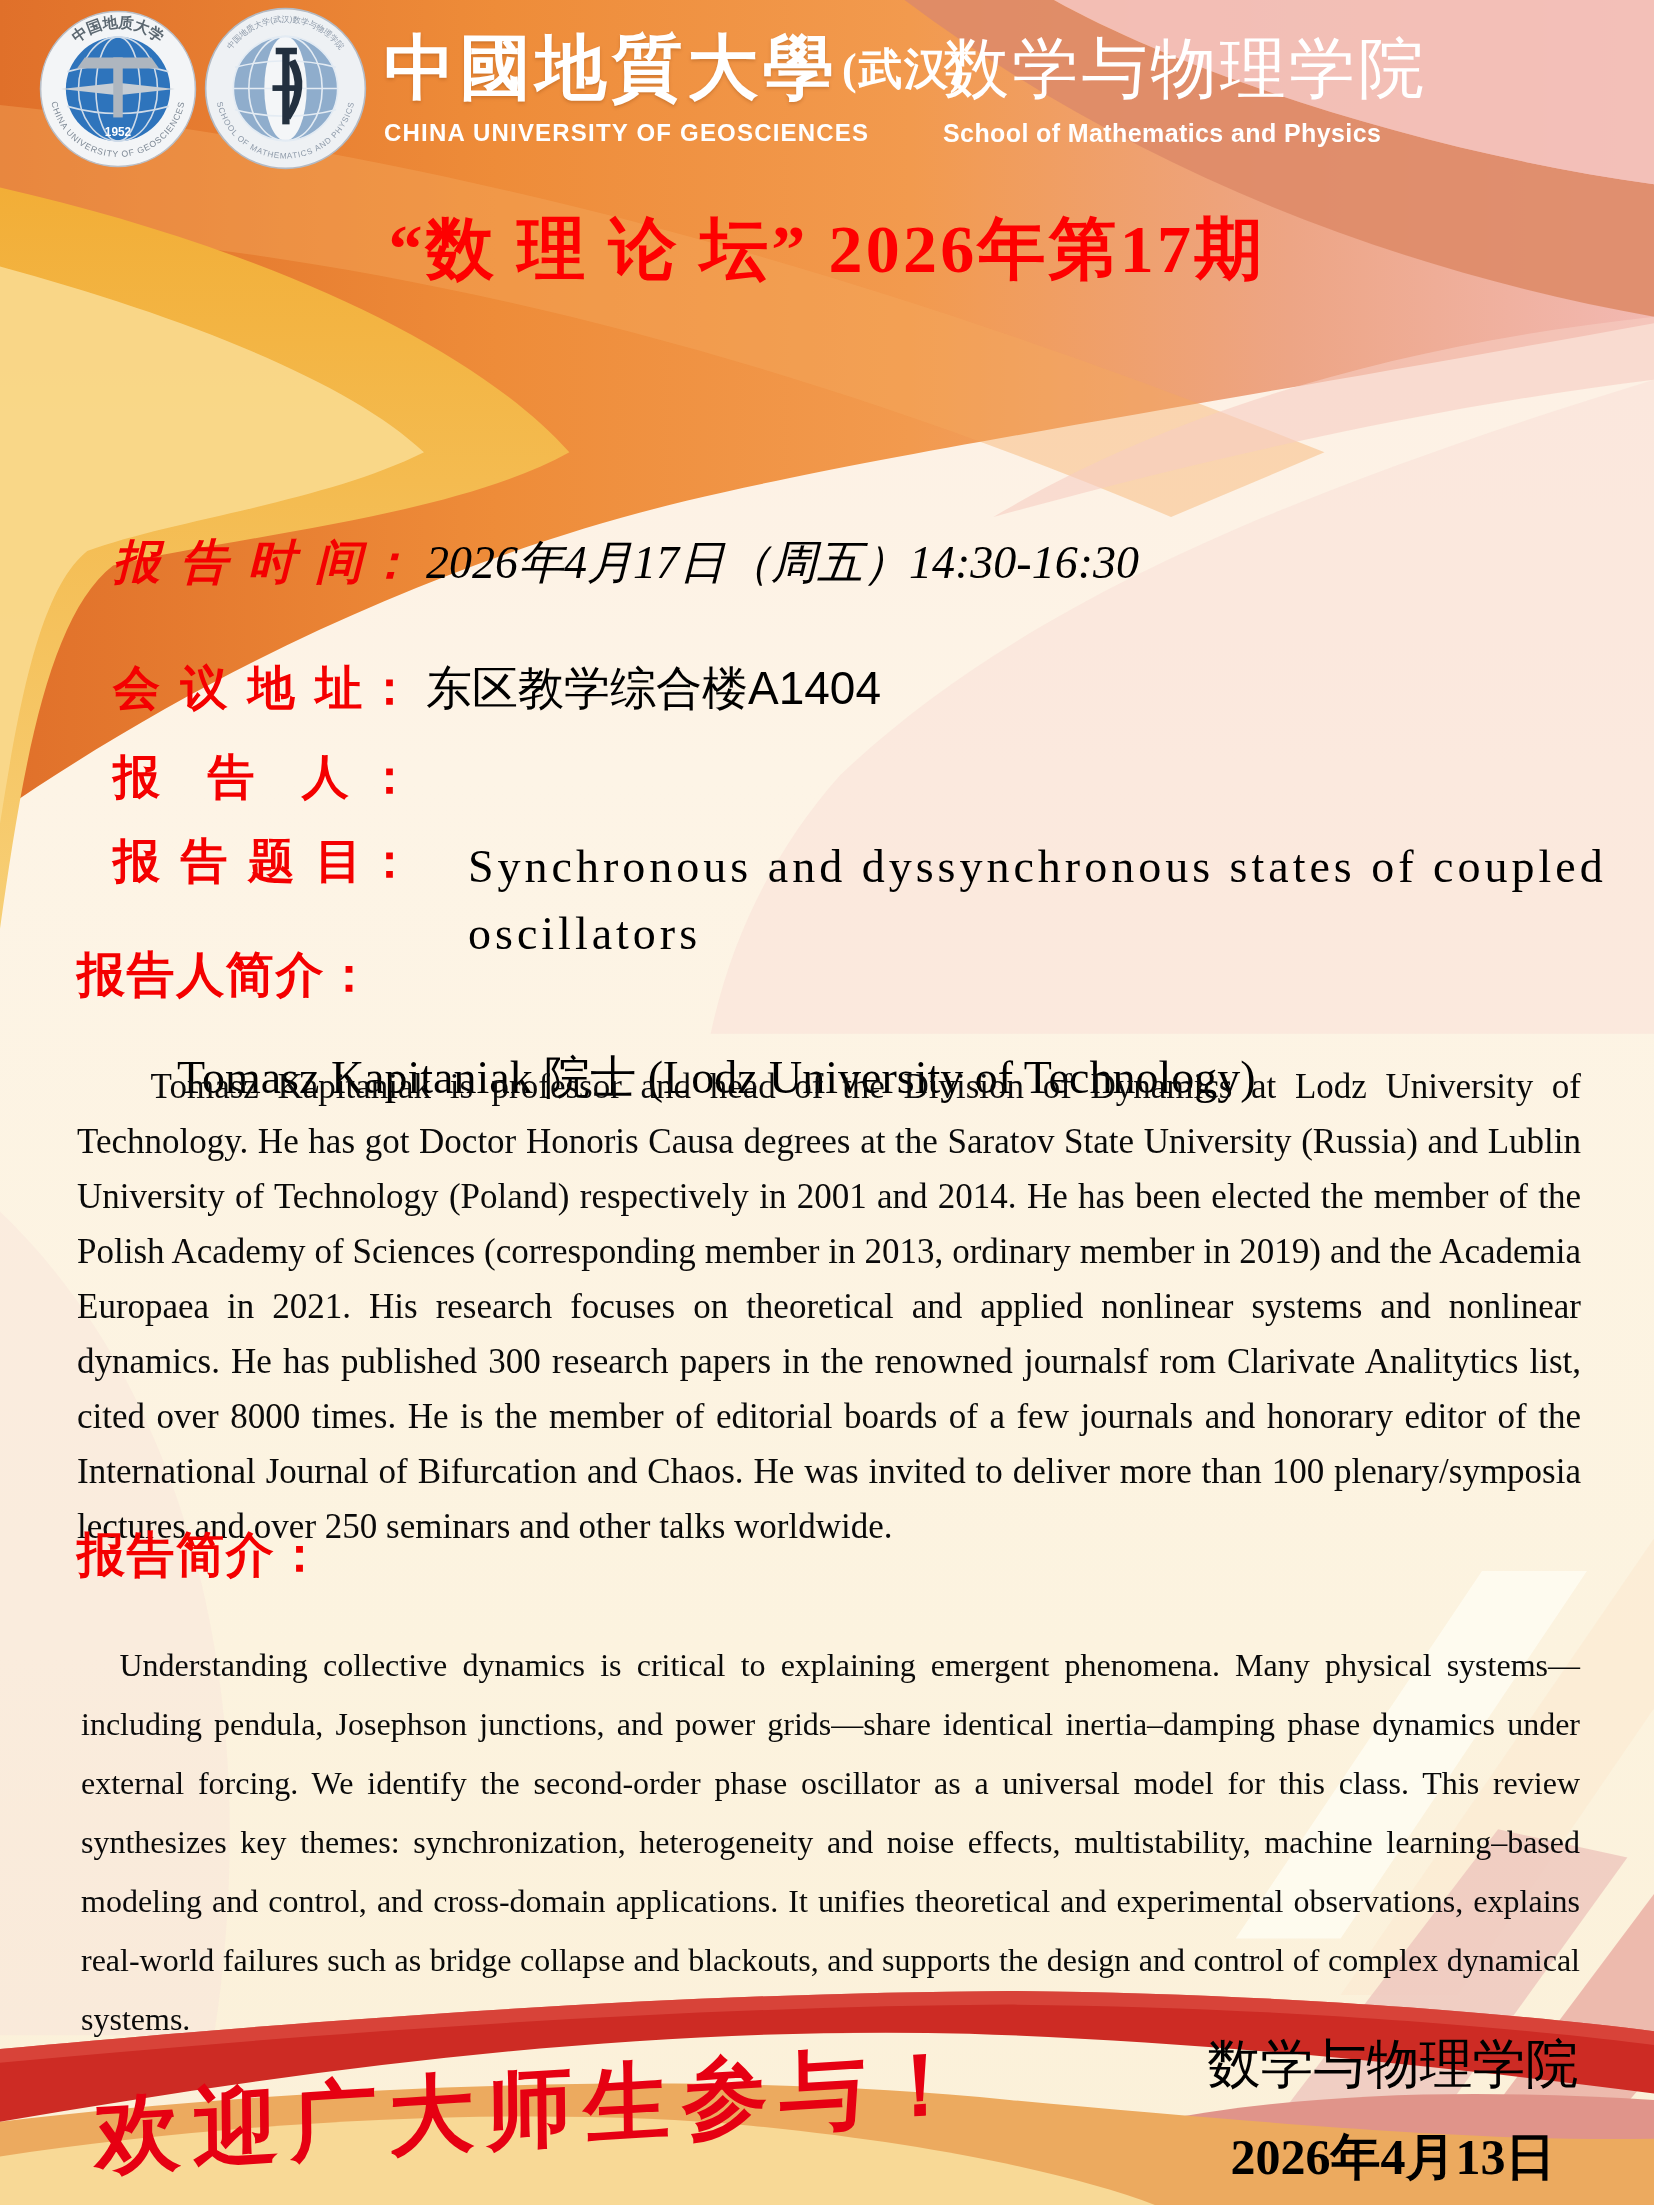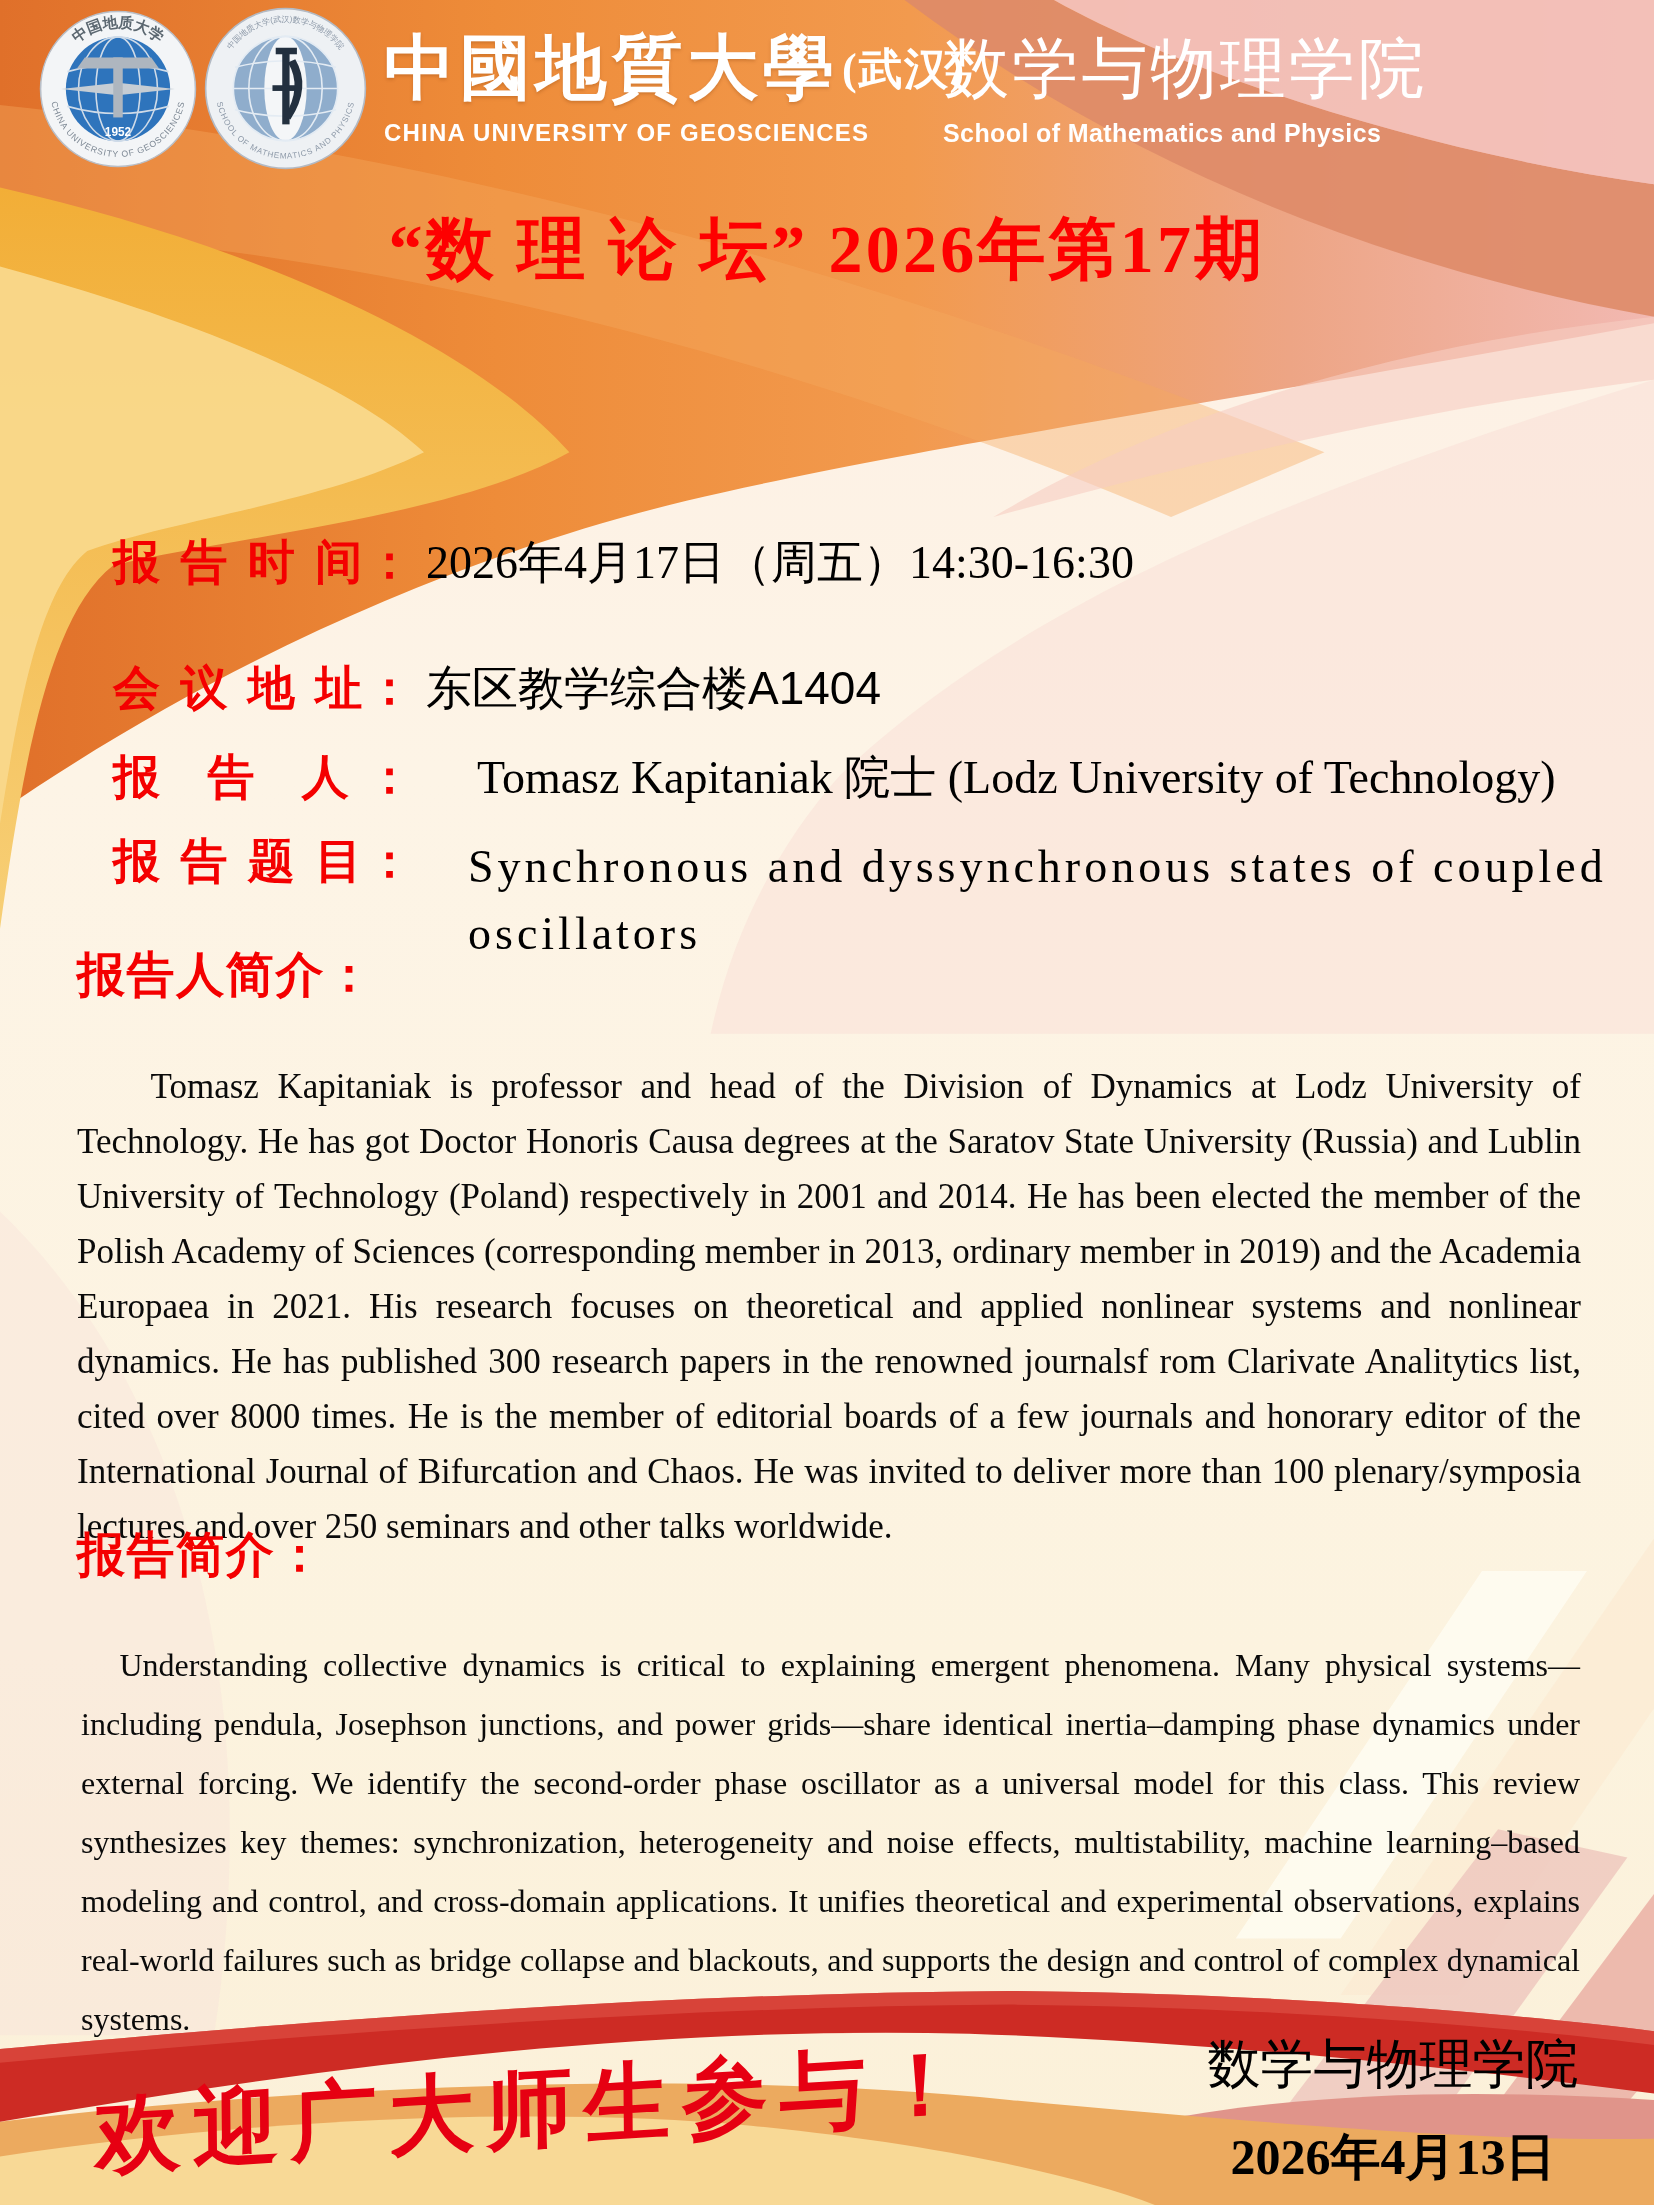--- a/index.html
+++ b/index.html
@@ -23,22 +23,22 @@
              font-family:"Liberation Sans",sans-serif;}
 
   
   .title1{left:0;right:0;top:204px;text-align:center;font-size:68px;font-weight:600;
           color:#fe0000;letter-spacing:3.2px;}
   .title2{left:0;right:0;top:378px;text-align:center;font-size:71px;font-weight:600;
           color:#fe0000;letter-spacing:1.6px;}
 
   
   .row{left:113px;display:flex;align-items:flex-start;}
-  .row-time{top:535px;}  .row-venue{top:661px;}
-  .row-speaker{top:750px;}  .row-topic{top:834px;gap:42px;}
+  .row-time{top:535px;font-style:italic;}  .row-venue{top:661px;}
+  .row-speaker{top:750px;flex-direction:column;}  .row-topic{top:834px;gap:42px;}
   .lbl{width:300px;flex:0 0 300px;font-family:"Liberation Sans",sans-serif;
        font-weight:700;font-size:47px;color:#f40000;
        text-align:justify;text-align-last:justify;line-height:1.15;}
   .val{margin-left:13px;color:#000;font-size:46px;line-height:1.2;}
   .val-time{font-family:"Liberation Serif",serif;font-weight:500;}
   .val-venue{font-family:"Liberation Sans",sans-serif;font-weight:500;}
   .val-speaker{font-family:"Liberation Serif",serif;margin-left:64px;}
   .val-topic{font-family:"Liberation Serif",serif;letter-spacing:4px;width:1179px;line-height:1.45;}
 
   .sec-h{font-family:"Liberation Sans",sans-serif;font-weight:700;font-size:48px;

